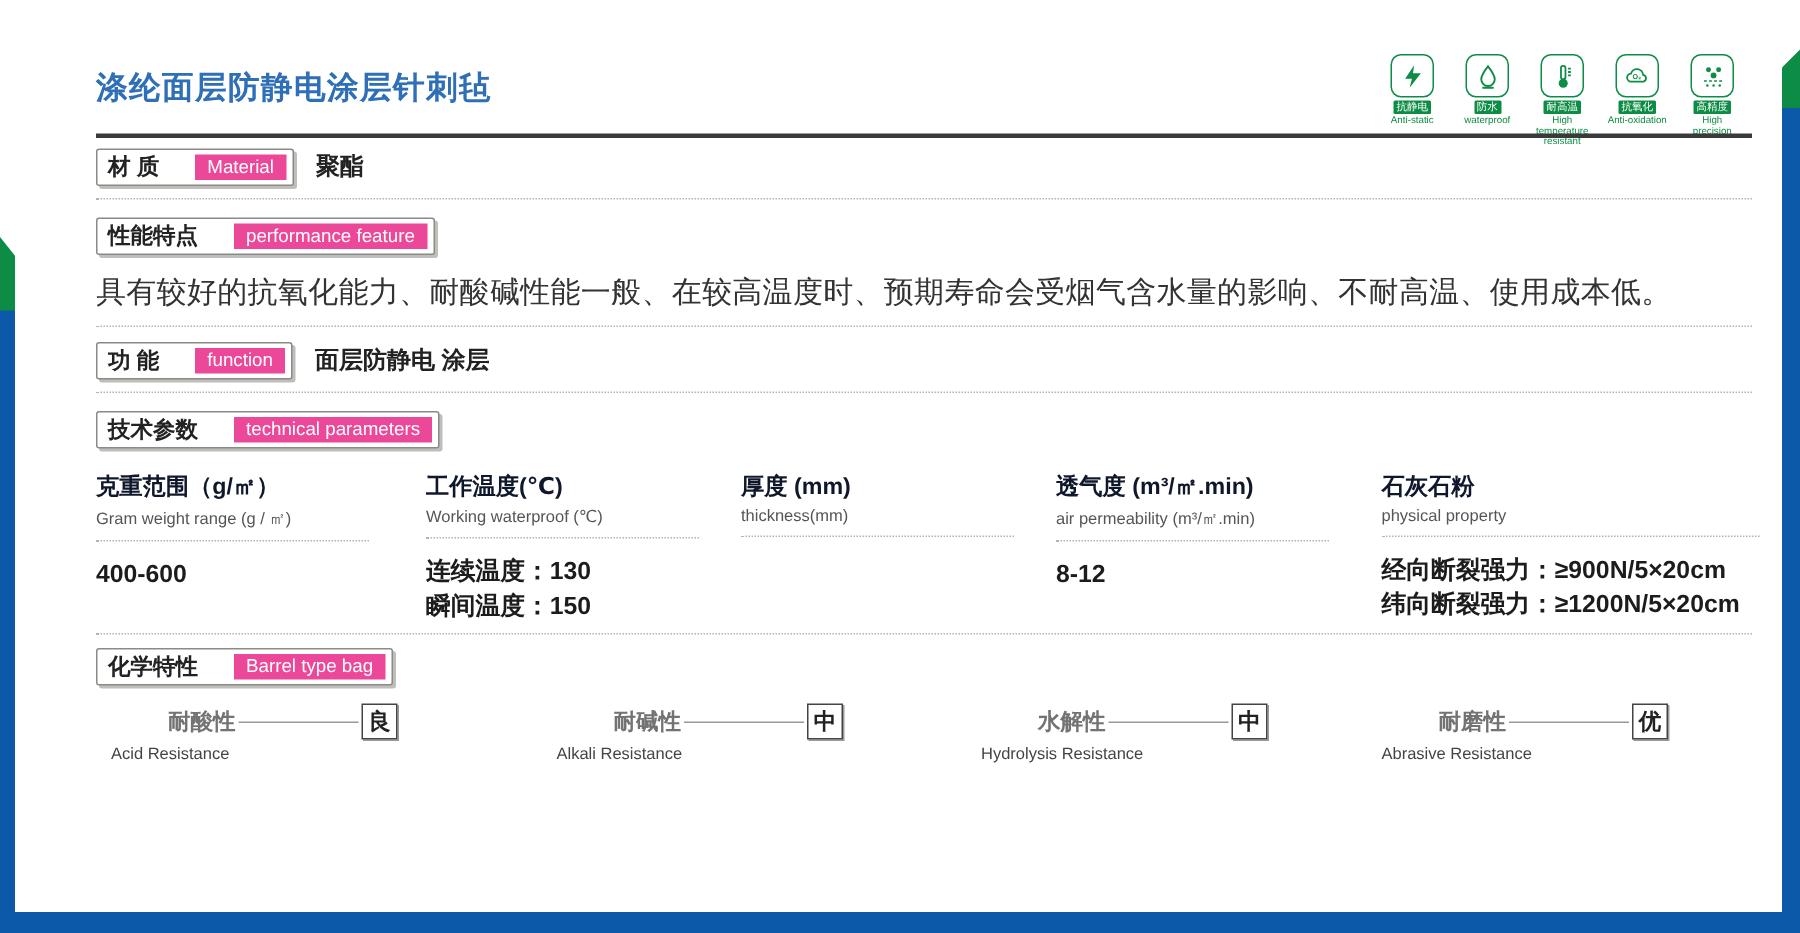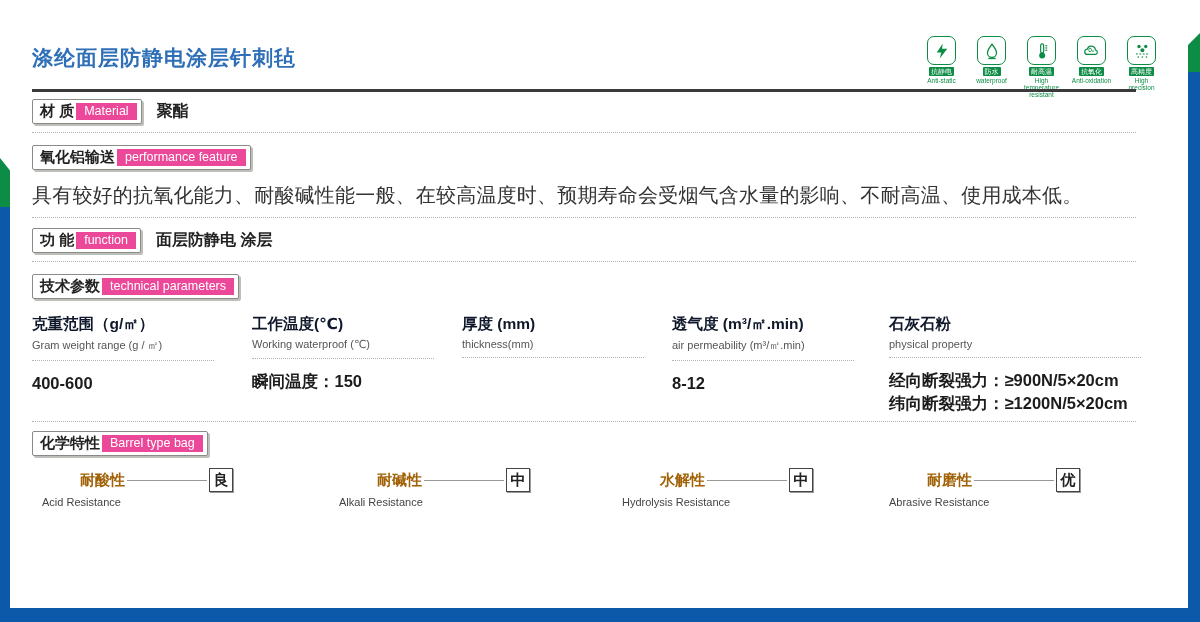--- a/index.html
+++ b/index.html
@@ -11,36 +11,36 @@
   .edge-right{position:absolute;right:0;top:33px;bottom:0;width:12px;}
   .edge-right .green{position:absolute;top:0;left:0;width:12px;height:40px;background:#0d8c45;
        clip-path:polygon(0 30%,100% 0,100% 100%,0 100%);}
   .edge-right .blue{position:absolute;top:39px;bottom:0;left:0;width:12px;background:#0c59a9;}
   .edge-left{position:absolute;left:0;top:158px;bottom:0;width:10px;}
   .edge-left .green{position:absolute;top:0;left:0;width:10px;height:50px;background:#0d8c45;
        clip-path:polygon(0 0,100% 25%,100% 100%,0 100%);}
   .edge-left .blue{position:absolute;top:49px;bottom:0;left:0;width:10px;background:#0c59a9;}
   .bottom-bar{position:absolute;left:0;right:0;bottom:0;height:14px;background:#0c59a9;}
 
-  .content{position:absolute;left:32px;top:0;width:1104px;}
+  .content{position:absolute;left:64px;top:0;width:1104px;}
   .title{margin:44px 0 0;font-size:21px;font-weight:bold;color:#2e6fb7;letter-spacing:1px;}
 
   
   .icon-row{position:absolute;top:36px;right:38px;display:flex;gap:9px;}
   .cert{width:41px;display:flex;flex-direction:column;align-items:center;}
   .cert-box{width:27px;height:27px;border:1.8px solid #0d8c45;border-radius:7px;
             display:flex;align-items:center;justify-content:center;}
   .cert-zh{margin-top:2px;background:#0d8c45;color:#fff;font-size:7px;line-height:9px;
            padding:0 2px;border-radius:1px;white-space:nowrap;}
   .cert-en{margin-top:1px;color:#0d8c45;font-size:6.5px;line-height:7px;text-align:center;}
 
   .rule-dark{height:3px;background:#3a3a3a;margin-top:17px;}
   .dotted{border:0;border-top:1px dotted #b3b3b3;margin:8px 0 0;}
 
-  .sec-label{display:inline-flex;align-items:center;gap:2px;border:1px solid #8a8a86;
+  .sec-label{display:inline-flex;align-items:center;gap:24px;border:1px solid #8a8a86;
              box-shadow:2px 2px 0 rgba(125,125,120,.5);padding:2px 4px 2px 7px;background:#fff;
              border-radius:2px;}
   .sec-zh{font-weight:bold;font-size:15px;color:#222;white-space:nowrap;}
   .sec-en{background:#ec4899;color:#fff;font-size:12.5px;padding:1px 8px 2px;white-space:nowrap;}
 
   .inline-row{display:flex;align-items:center;gap:15px;margin-top:7px;}
   .value-strong{font-weight:bold;font-size:16px;color:#222;}
 
   .sec{margin-top:12px;}
   .body-text{margin:12px 0 0;font-size:20px;color:#333;line-height:27px;letter-spacing:.2px;}
@@ -49,21 +49,21 @@
   .tech-grid{display:grid;grid-template-columns:220px 210px 210px 217px 1fr;margin-top:15px;}
   .th-zh{font-weight:bold;font-size:15.5px;color:#0f172a;}
   .th-en{font-size:11px;color:#555;margin-top:3px;}
   .th-dot{border-top:1px dotted #b3b3b3;margin-top:7px;width:182px;}
   .tech-col.last .th-dot{width:252px;}
   .td{margin-top:11px;font-size:16.5px;font-weight:bold;color:#1c1c1c;line-height:23px;white-space:nowrap;}
 
   
   .chem-grid{display:grid;grid-template-columns:297px 283px 267px 1fr;margin-top:12px;padding-left:10px;}
   .chem-top{display:flex;align-items:center;}
-  .chem-zh{font-weight:bold;font-size:15px;color:#a16207;white-space:nowrap;padding-left:38px;}
+  .chem-zh{font-weight:bold;font-size:15px;color:#737373;white-space:nowrap;padding-left:38px;}
   .chem-line{width:80px;height:1px;background:#999;margin:0 2px;}
   .grade-box{width:22px;height:22px;border:1px solid #444;box-shadow:1px 1px 0 #999;
              display:flex;align-items:center;justify-content:center;font-weight:bold;font-size:15px;color:#222;background:#fff;}
   .chem-en{font-size:11px;color:#444;margin-top:4px;}
 </style>
 </head>
 <body>
 
 <div class="page">
 
@@ -147,21 +147,21 @@
         <span class="sec-zh">材 质</span>
         <span class="sec-en">Material</span>
       </span>
       <span class="value-strong">聚酯</span>
     </div>
 
     <div class="dotted"></div>
 
     <div class="sec">
       <span class="sec-label">
-        <span class="sec-zh">氧化铝输送</span>
+        <span class="sec-zh">性能特点</span>
         <span class="sec-en">performance feature</span>
       </span>
       <p class="body-text">具有较好的抗氧化能力、耐酸碱性能一般、在较高温度时、预期寿命会受烟气含水量的影响、不耐高温、使用成本低。</p>
     </div>
 
     <div class="dotted"></div>
 
 
     <div class="inline-row" style="margin-top:10px;">
       <span class="sec-label">
@@ -184,20 +184,21 @@
           <div class="th-zh">克重范围（g/㎡）</div>
           <div class="th-en">Gram weight range (g / ㎡)</div>
           <div class="th-dot"></div>
           <div class="td">400-600</div>
         </div>
         <div class="tech-col">
           <div class="th-zh">工作温度(℃)</div>
           <div class="th-en">Working waterproof (℃)</div>
           <div class="th-dot"></div>
           <div class="td">
+            <div>连续温度：130</div>
             <div>瞬间温度：150</div>
           </div>
         </div>
         <div class="tech-col">
           <div class="th-zh">厚度 (mm)</div>
           <div class="th-en">thickness(mm)</div>
           <div class="th-dot"></div>
         </div>
         <div class="tech-col">
           <div class="th-zh">透气度 (m³/㎡.min)</div>

